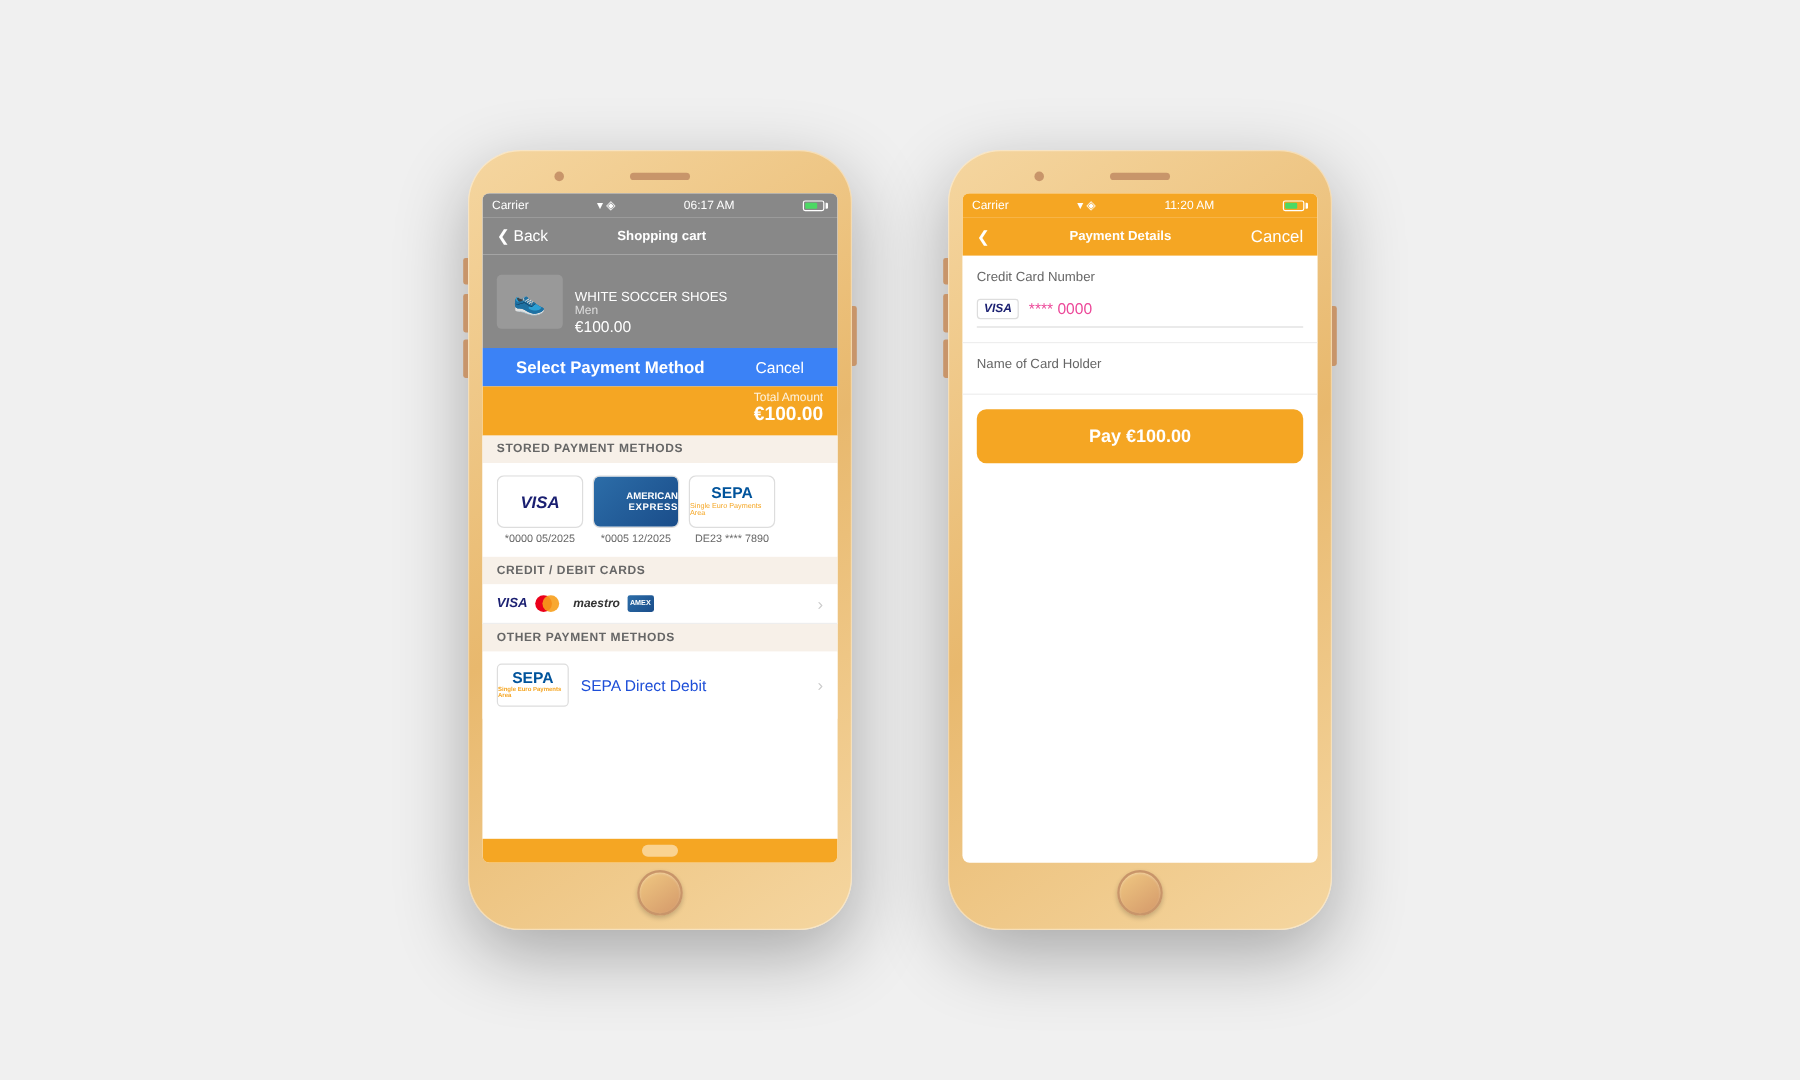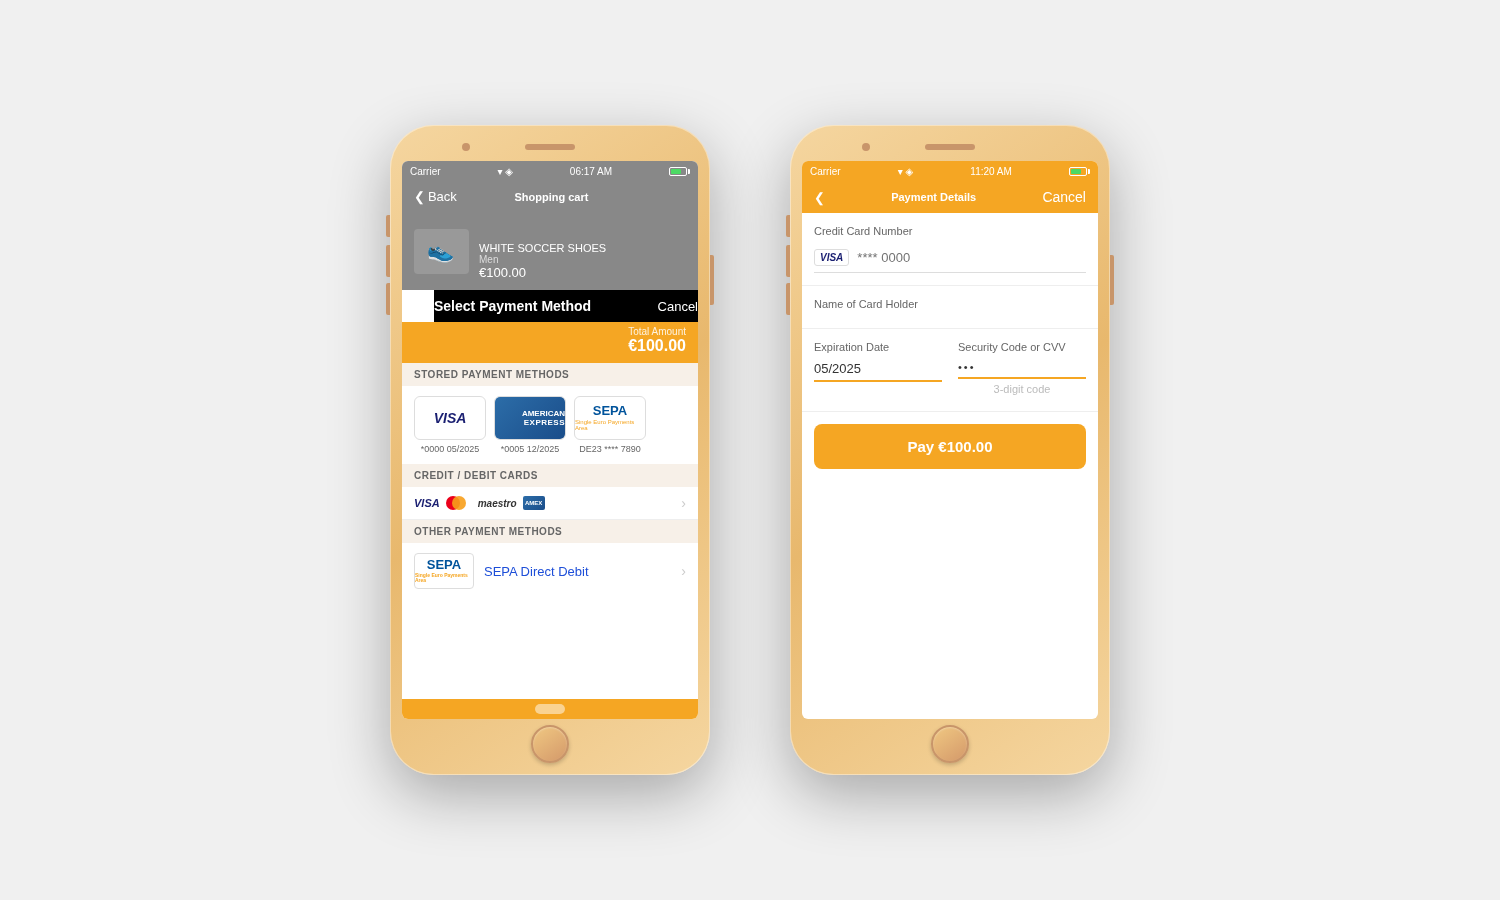--- a/index.html
+++ b/index.html
@@ -145,26 +145,25 @@
       justify-content: center;
       font-size: 18px;
     }
     .product-info { flex: 1; }
     .product-name { font-size: 11px; font-weight: 400; color: white; margin-top: 20px; }
     .product-category { font-size: 10px; color: #ddd; }
     .product-price { font-size: 13px; color: white; font-weight: 500; }
 
     
     .payment-banner {
-      background: #000000;
-      padding: 8px 0;
+      background: #3b82f6;
+      padding: 8px 28px;
       display: flex;
       justify-content: space-between;
       align-items: center;
-      margin-left: 32px;
     }
     .payment-banner-title { color: white; font-size: 14px; font-weight: 700; }
     .payment-banner-cancel { color: white; font-size: 13px; }
 
     
     .total-row {
       background: #f5a623;
       padding: 4px 12px 8px;
       text-align: right;
     }
@@ -340,21 +339,21 @@
       border: 1px solid #ddd;
       border-radius: 3px;
       padding: 2px 5px;
       font-size: 10px;
       font-weight: 900;
       color: #1a1f71;
       font-style: italic;
     }
     .form-input-value {
       font-size: 13px;
-      color: #737373;
+      color: #ec4899;
     }
     .form-full-input {
       width: 100%;
       padding: 6px 0;
       font-size: 14px;
       color: #333;
       border: none;
       border-bottom: 1px solid #ddd;
       outline: none;
     }
@@ -616,35 +615,20 @@
         <div class="form-input-row">
           <span class="form-input-visa">VISA</span>
           <span class="form-input-value">**** 0000</span>
         </div>
       </div>
 
       <div class="form-section">
         <div class="form-label">Name of Card Holder</div>
       </div>
 
-      <div class="form-section">
-        <div class="form-row-half">
-
-          <div class="form-half">
-            <div class="form-half-label">Expiration Date</div>
-            <div class="form-half-value">05/2025</div>
-          </div>
-
-          <div class="form-half">
-            <div class="form-half-label">Security Code or CVV</div>
-            <div class="form-half-value dots">•••</div>
-            <div class="form-half-placeholder">3-digit code</div>
-          </div>
-        </div>
-      </div>
 
       <button class="pay-button">Pay €100.00</button>
 
     </div>
   </div>
 
   <div class="phone-bottom">
     <div class="home-button"></div>
   </div>
 </div>

